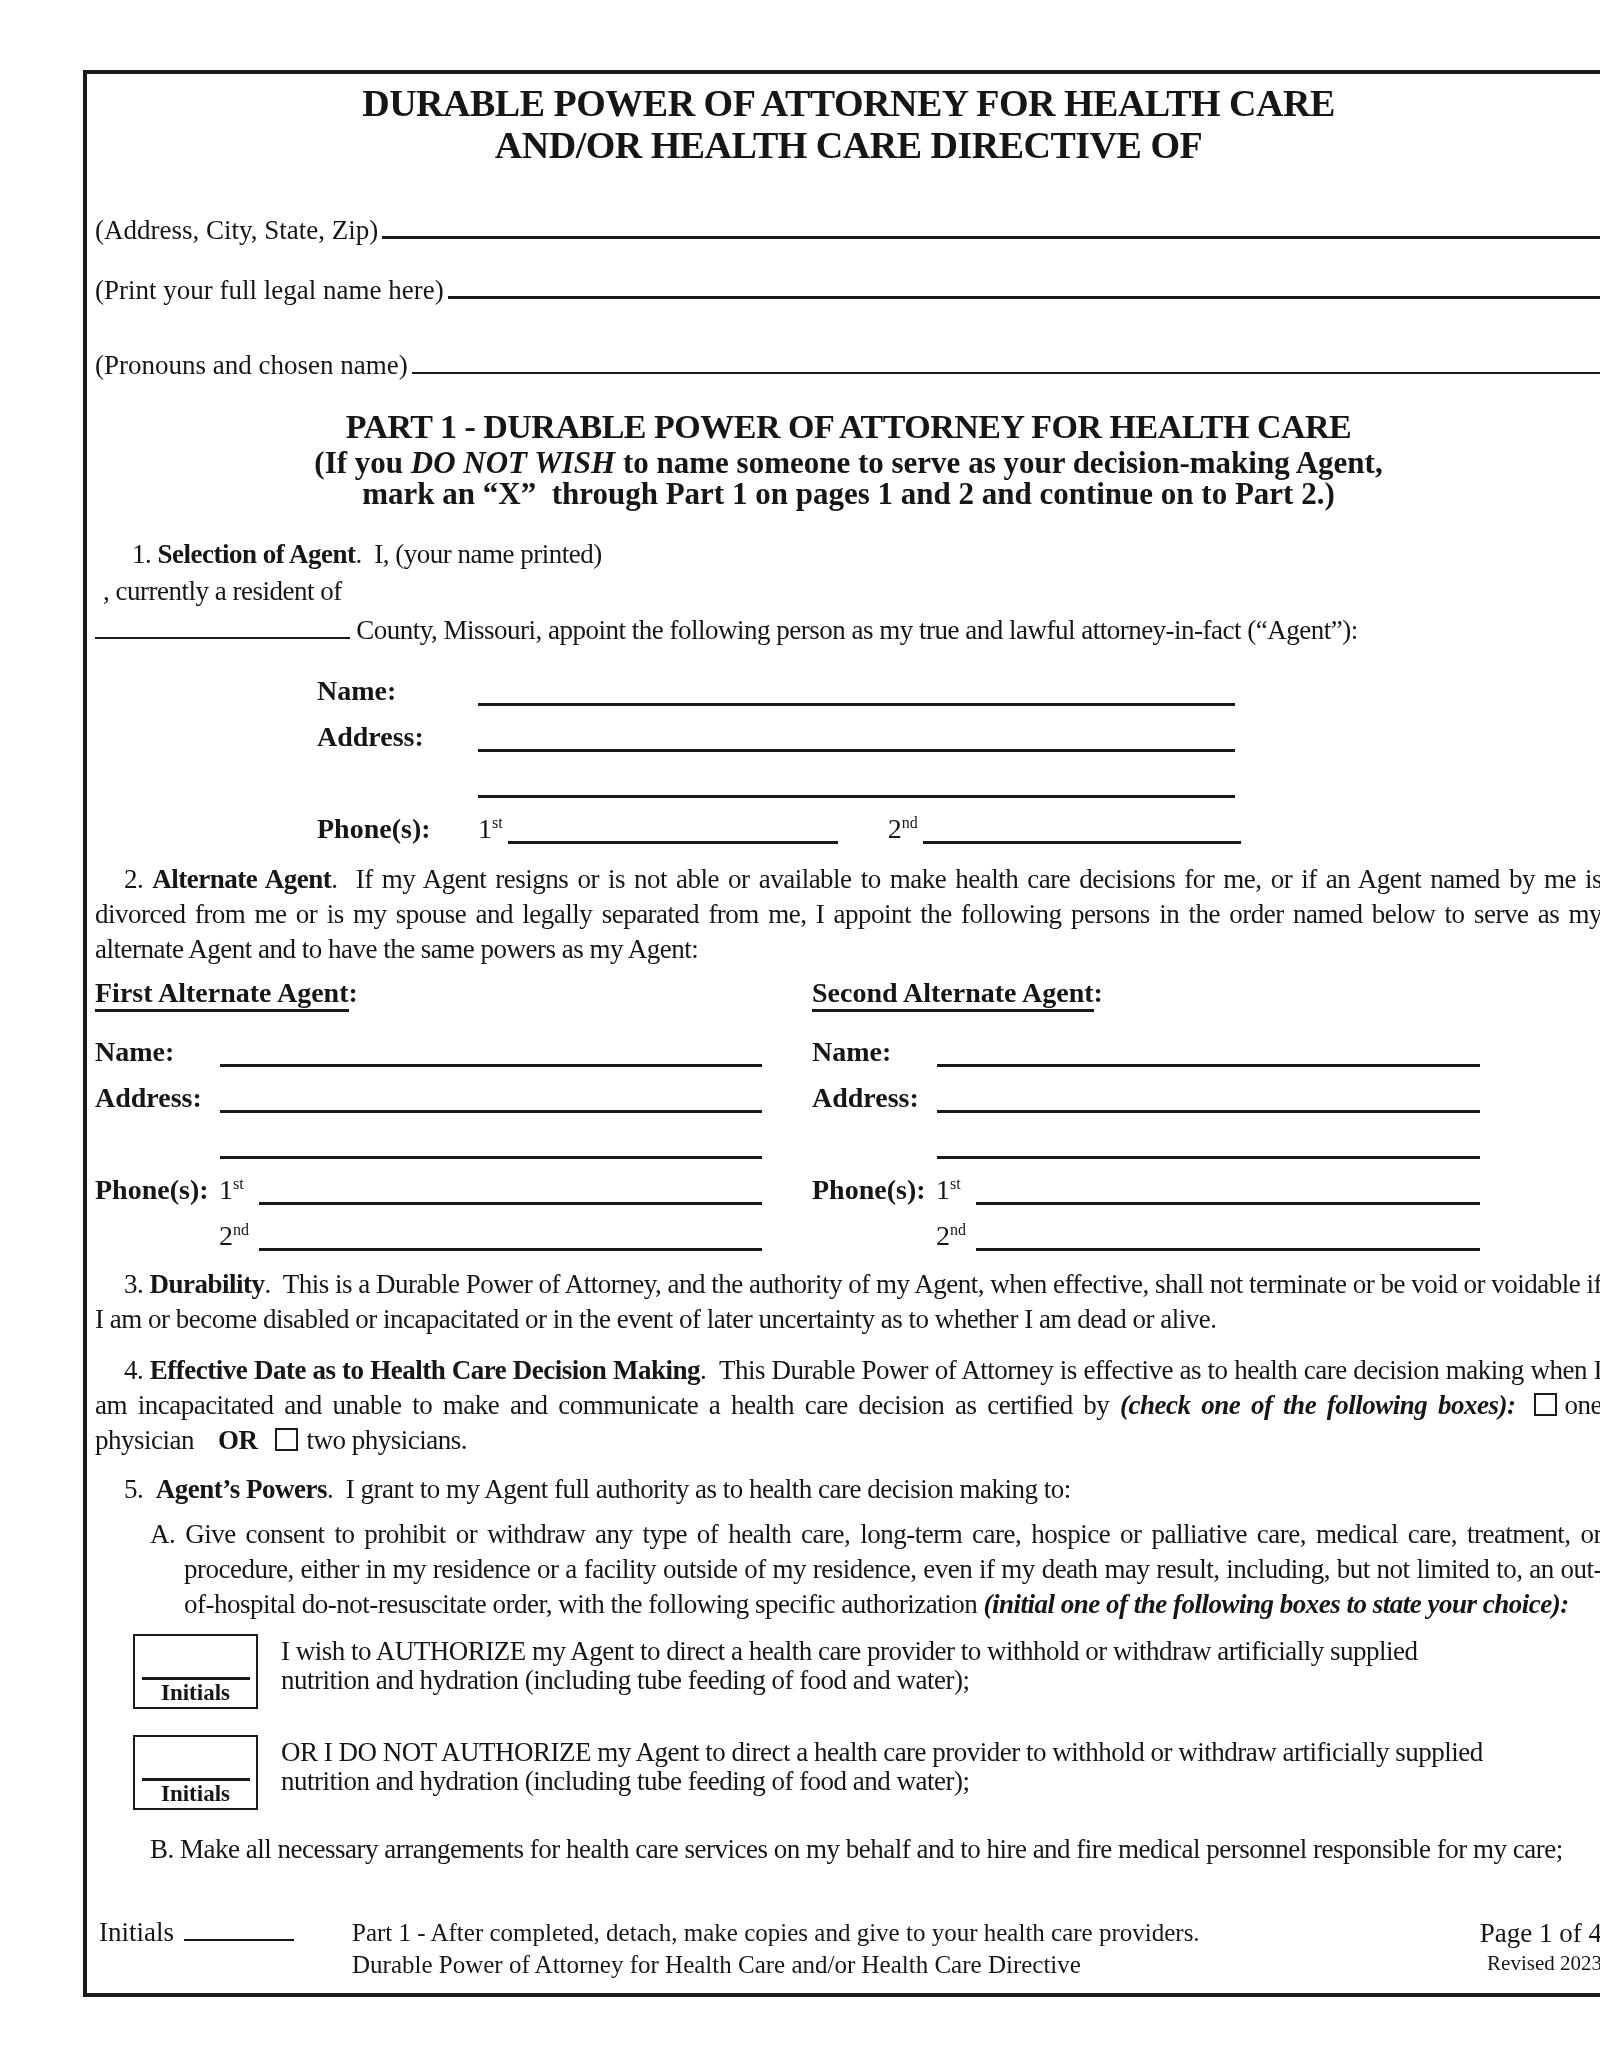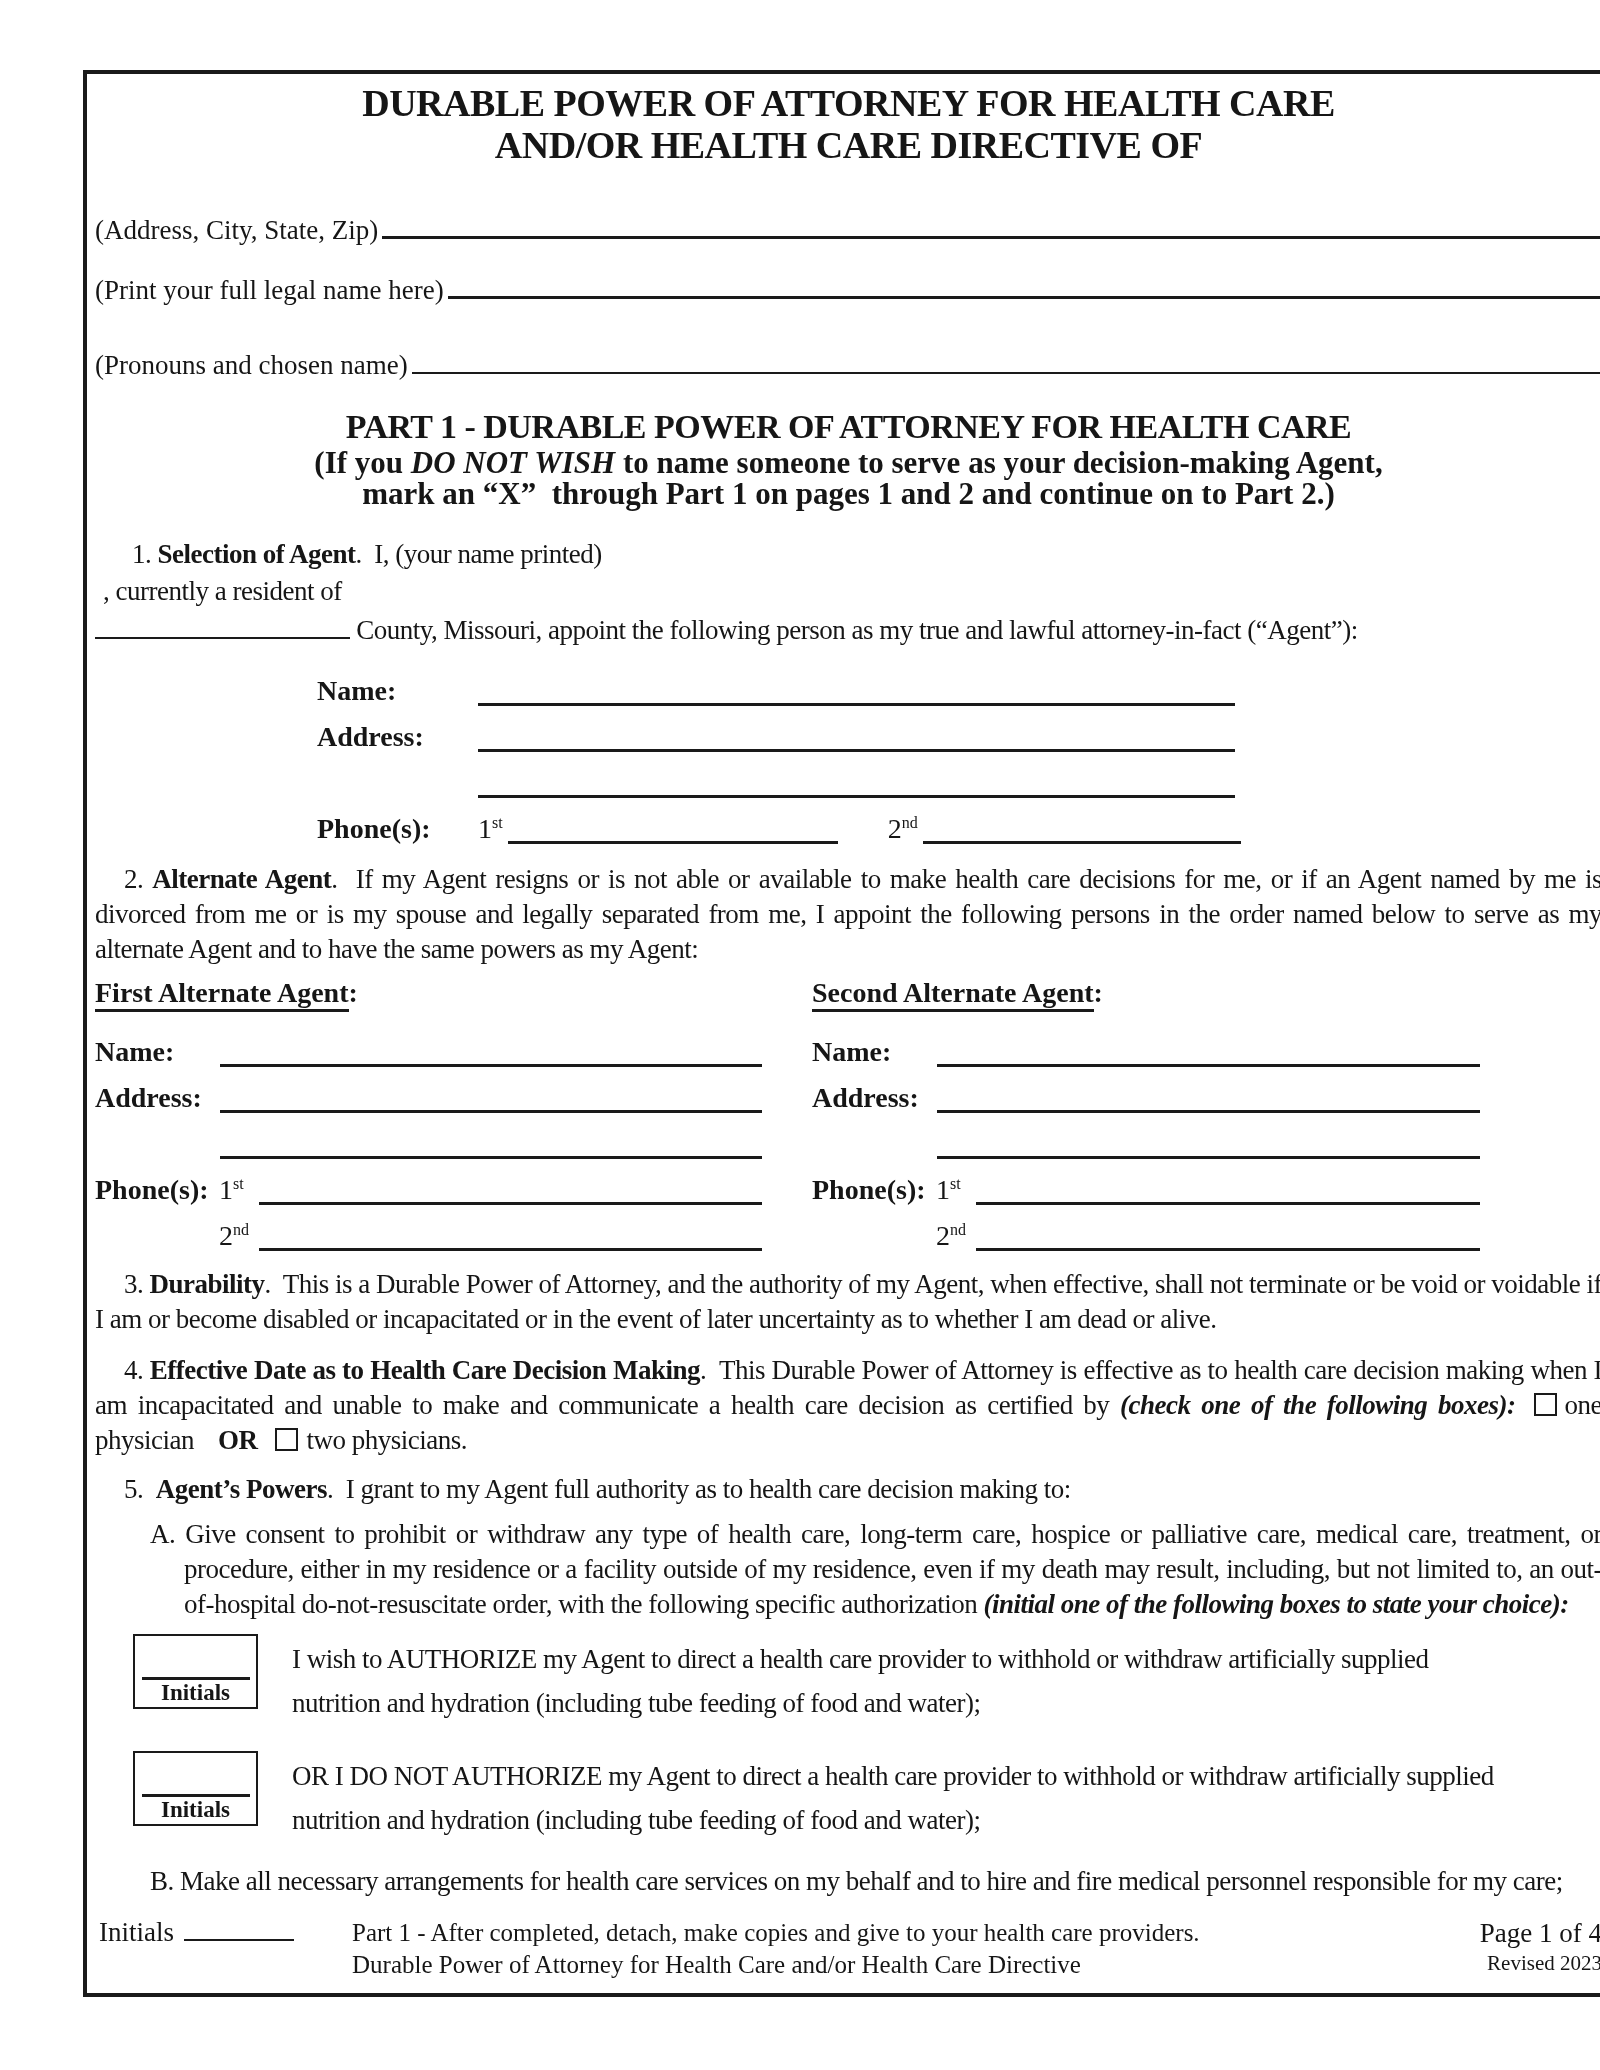--- a/index.html
+++ b/index.html
@@ -86,21 +86,21 @@
 
   .init-row{display:flex;margin-left:38px;align-items:flex-start;}
   .init-row.first{margin-top:12px;}
   .init-row.secondr{margin-top:26px;}
   .init-box{
     width:125px;height:75px;border:2px solid #1a1a1a;box-sizing:border-box;
     display:flex;flex-direction:column;justify-content:flex-end;align-items:center;
   }
   .init-inner{width:108px;border-top:3px solid #1a1a1a;text-align:center;
     font-size:23px;font-weight:bold;line-height:25px;padding-bottom:2px;}
-  .init-text{width:1205px;margin-left:34px;font-size:27px;line-height:44px;letter-spacing:-0.5px;padding-top:3px;}
+  .init-text{width:1205px;margin-left:23px;font-size:27px;line-height:29px;letter-spacing:-0.5px;padding-top:3px;}
 
   
   .footer{position:absolute;left:8px;right:14px;bottom:12px;display:flex;align-items:flex-start;}
   .footer .finitials{font-size:27px;white-space:nowrap;margin-left:4px;}
   .footer .finitials .fill{display:inline-block;width:110px;border-bottom:2px solid #1a1a1a;height:20px;margin-left:10px;}
   .footer .fcenter{margin-left:58px;font-size:25px;line-height:32px;}
   .footer .fright{margin-left:auto;text-align:right;}
   .footer .fpage{font-size:27px;line-height:32px;}
   .footer .frev{font-size:21px;line-height:28px;}
 </style>

